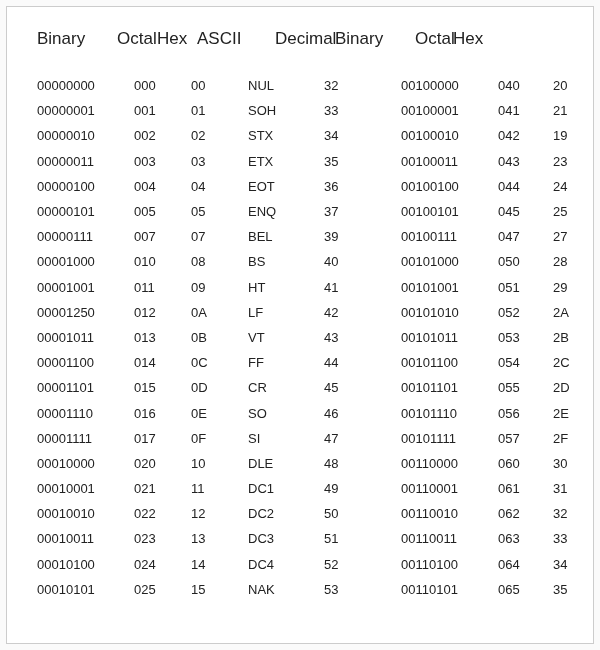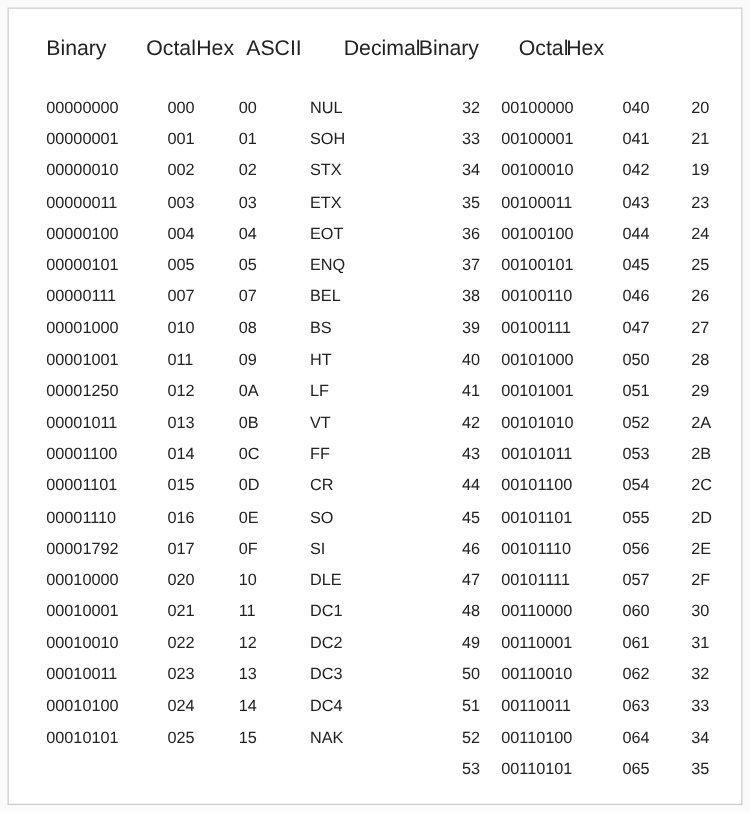--- a/index.html
+++ b/index.html
@@ -23,21 +23,21 @@
       display: flex;
       height: 25px;
       align-items: center;
       color: #222;
     }
     
     .l-bin   { width: 80px; }
     .l-oct   { width: 40px; }
     .l-hex   { width: 40px; }
     .l-ascii { width: 44px; }
-    .r-dec   { width: 60px;  text-align: right; }
+    .r-dec   { width: 60px;  text-align: left; }
     .r-bin   { width: 80px; }
     .r-oct   { width: 38px; }
     .r-hex   { width: 30px; }
     
     .layout {
       display: flex;
       height: 100%;
       flex-direction: column;
     }
     .headers {
@@ -161,21 +161,21 @@
             <span class="l-hex">0D</span>
             <span class="l-ascii">CR</span>
           </div>
           <div class="row">
             <span class="l-bin">00001110</span>
             <span class="l-oct">016</span>
             <span class="l-hex">0E</span>
             <span class="l-ascii">SO</span>
           </div>
           <div class="row">
-            <span class="l-bin">00001792</span>
+            <span class="l-bin">00001111</span>
             <span class="l-oct">017</span>
             <span class="l-hex">0F</span>
             <span class="l-ascii">SI</span>
           </div>
           <div class="row">
             <span class="l-bin">00010000</span>
             <span class="l-oct">020</span>
             <span class="l-hex">10</span>
             <span class="l-ascii">DLE</span>
           </div>
@@ -242,26 +242,20 @@
             <span class="r-oct">044</span>
             <span class="r-hex">24</span>
           </div>
           <div class="row">
             <span class="r-dec">37</span>
             <span class="r-bin">00100101</span>
             <span class="r-oct">045</span>
             <span class="r-hex">25</span>
           </div>
           <div class="row">
-            <span class="r-dec">38</span>
-            <span class="r-bin">00100110</span>
-            <span class="r-oct">046</span>
-            <span class="r-hex">26</span>
-          </div>
-          <div class="row">
             <span class="r-dec">39</span>
             <span class="r-bin">00100111</span>
             <span class="r-oct">047</span>
             <span class="r-hex">27</span>
           </div>
           <div class="row">
             <span class="r-dec">40</span>
             <span class="r-bin">00101000</span>
             <span class="r-oct">050</span>
             <span class="r-hex">28</span>

